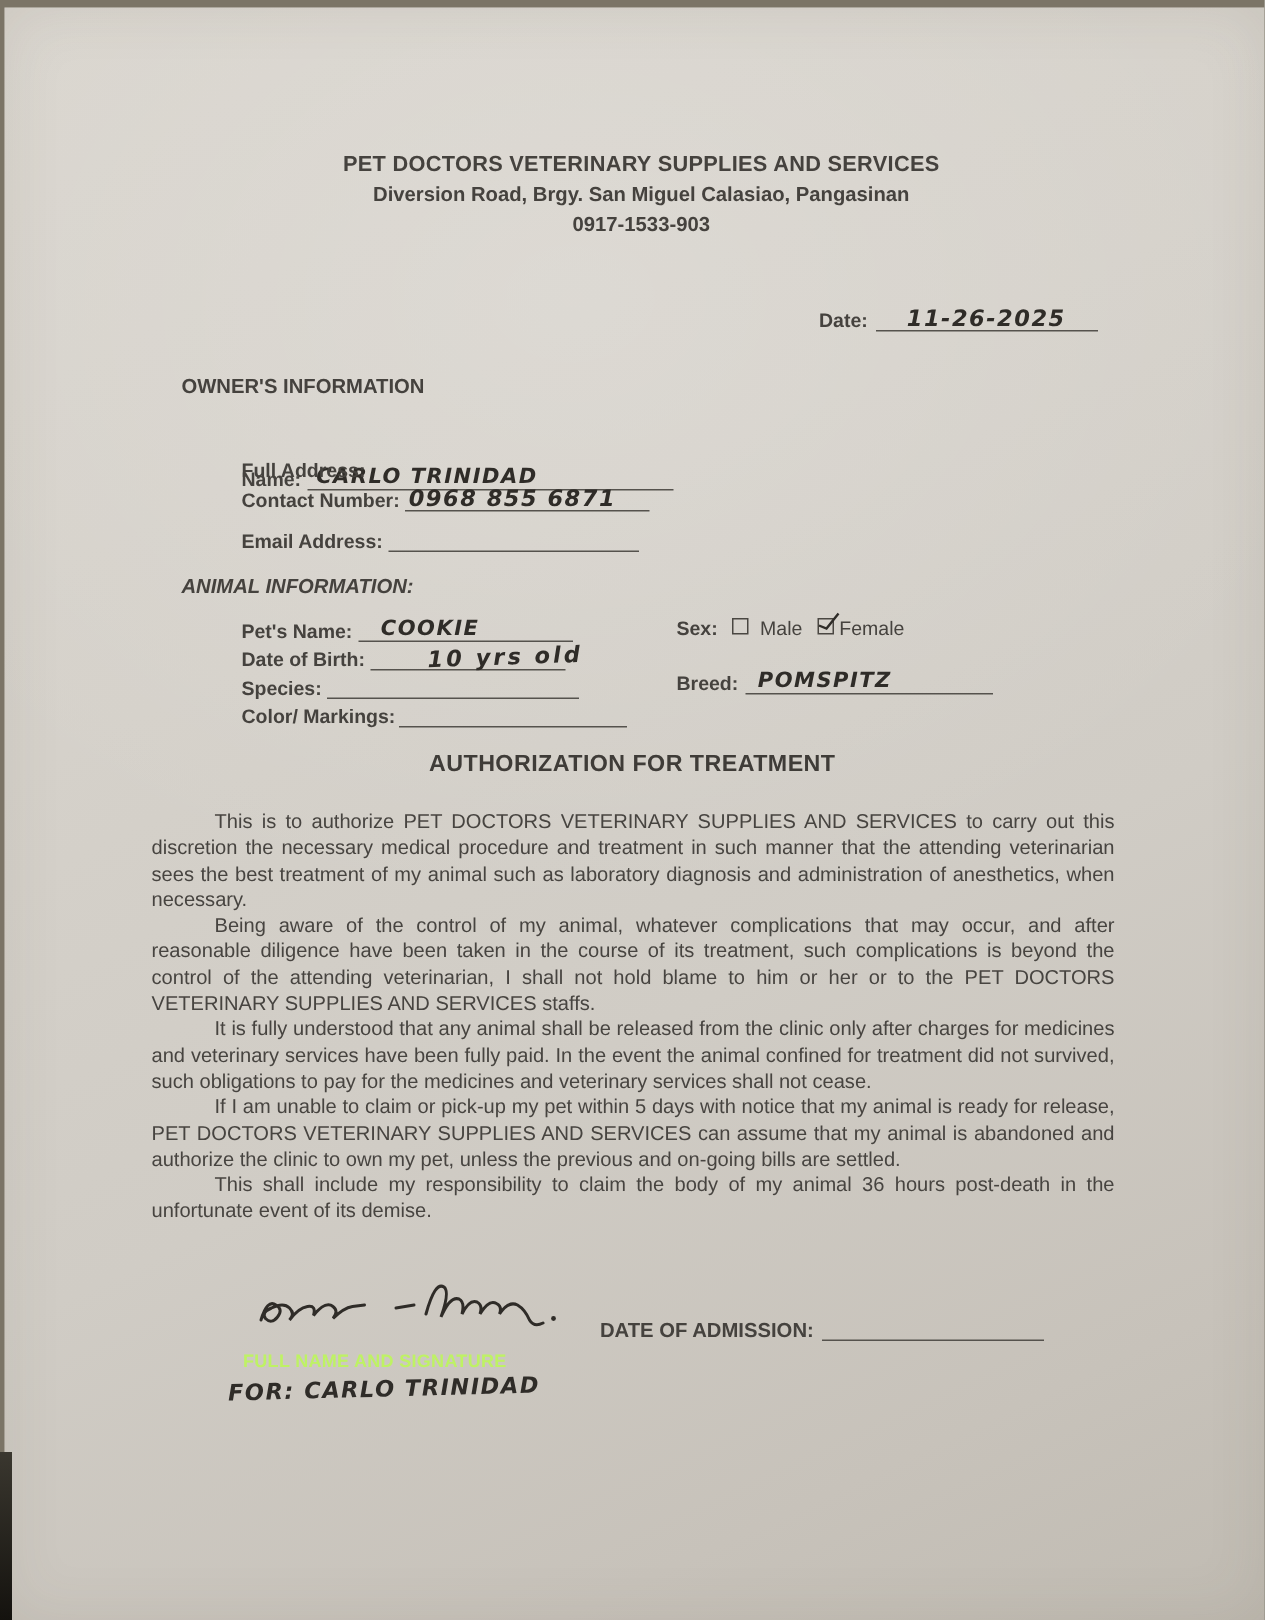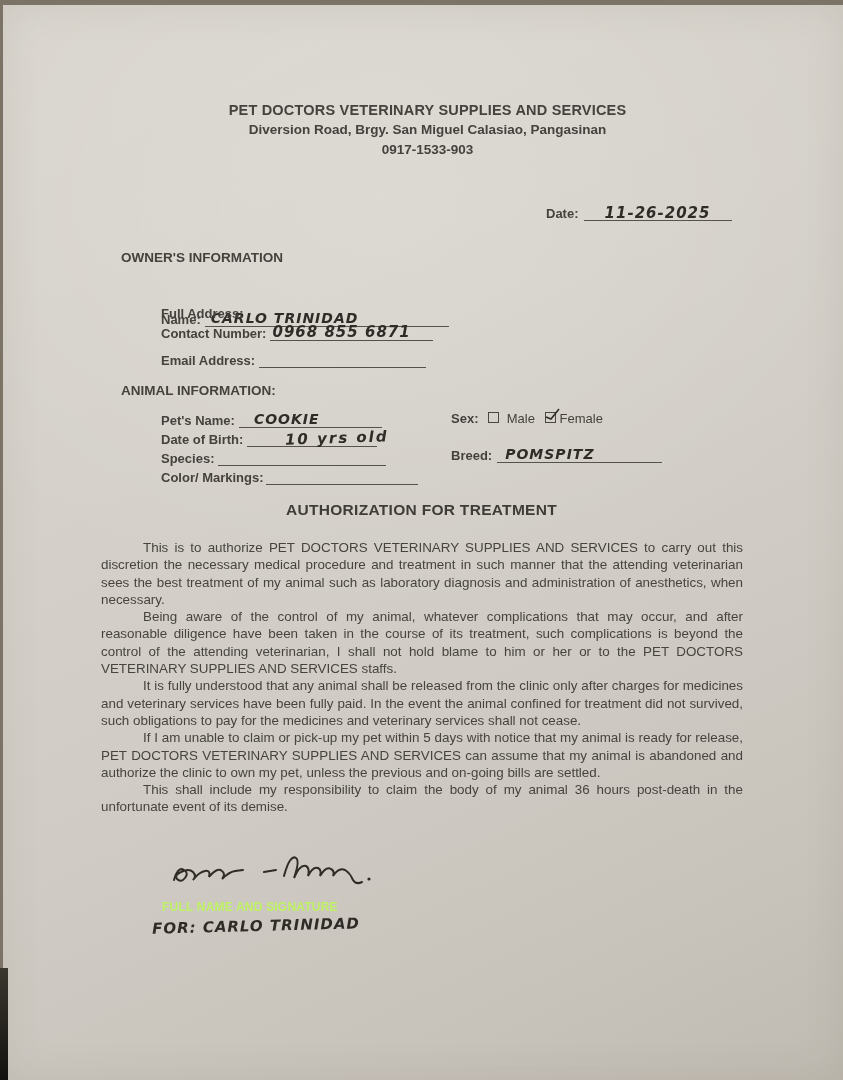--- a/index.html
+++ b/index.html
@@ -92,21 +92,21 @@
     </span>
   </div>
 
   <div class="abs row" style="left:161px;top:352px;">
     <span class="label">Email Address:</span>
     <span class="uline" style="width:167px;margin-left:4px;">
       <span class="hand"></span>
     </span>
   </div>
 
-  <div class="abs label" style="left:121px;top:383px;font-size:13.5px;">ANIMAL INFORMATION:</div>
+  <div class="abs label" style="left:121px;top:383px;font-size:13.5px;font-style:italic;">ANIMAL INFORMATION:</div>
 
   <div class="abs row" style="left:161px;top:412px;">
     <span class="label">Pet's Name:</span>
     <span class="uline" style="width:143px;margin-left:4px;">
       <span class="hand" style="float:left;margin-left:15px;">COOKIE</span>
     </span>
   </div>
 
   <div class="abs sex-line" style="left:451px;top:411px;">
     <span class="b">Sex:</span>
@@ -156,17 +156,23 @@
   </div>
 
   <svg class="sig-svg" style="left:168px;top:846px;" width="210" height="44" viewBox="0 0 210 44">
     <path d="M6 34 q4 -14 10 -10 q5 3 1 8 q-4 5 -8 1 q-3 -4 4 -7 q8 -4 12 0 q4 4 0 8 q6 -8 12 -9 q6 -1 4 6 q8 -10 13 -6 q4 3 0 8 q7 -7 13 -8 l8 -1" stroke="#2f2c28" stroke-width="2" fill="none" stroke-linecap="round"></path>
     <path d="M96 26 l12 -2" stroke="#2f2c28" stroke-width="2" fill="none" stroke-linecap="round"></path>
     <path d="M116 30 q6 -22 12 -18 q4 3 -2 20 q6 -14 12 -12 q4 2 2 10 q5 -10 10 -8 q4 2 2 8 q6 -10 11 -7 q4 2 2 7 q6 -9 12 -6 q5 3 8 10 q3 5 9 2" stroke="#2f2c28" stroke-width="2" fill="none" stroke-linecap="round"></path>
     <circle cx="201" cy="33" r="1.6" fill="#2f2c28"></circle>
   </svg>
 
 
+  <div class="abs row" style="left:400px;top:878px;">
+    <span class="label" style="font-size:13.5px;">DATE OF ADMISSION:</span>
+    <span class="uline" style="width:148px;margin-left:5px;">
+      <span class="hand"></span>
+    </span>
+  </div>
 
   <div class="abs smallcaps" style="left:162px;top:900px;">FULL NAME AND SIGNATURE</div>
 
   <div class="abs hand for-line" style="left:152px;top:917px;">FOR:  CARLO TRINIDAD</div>
 </div>
 
 </body></html>

